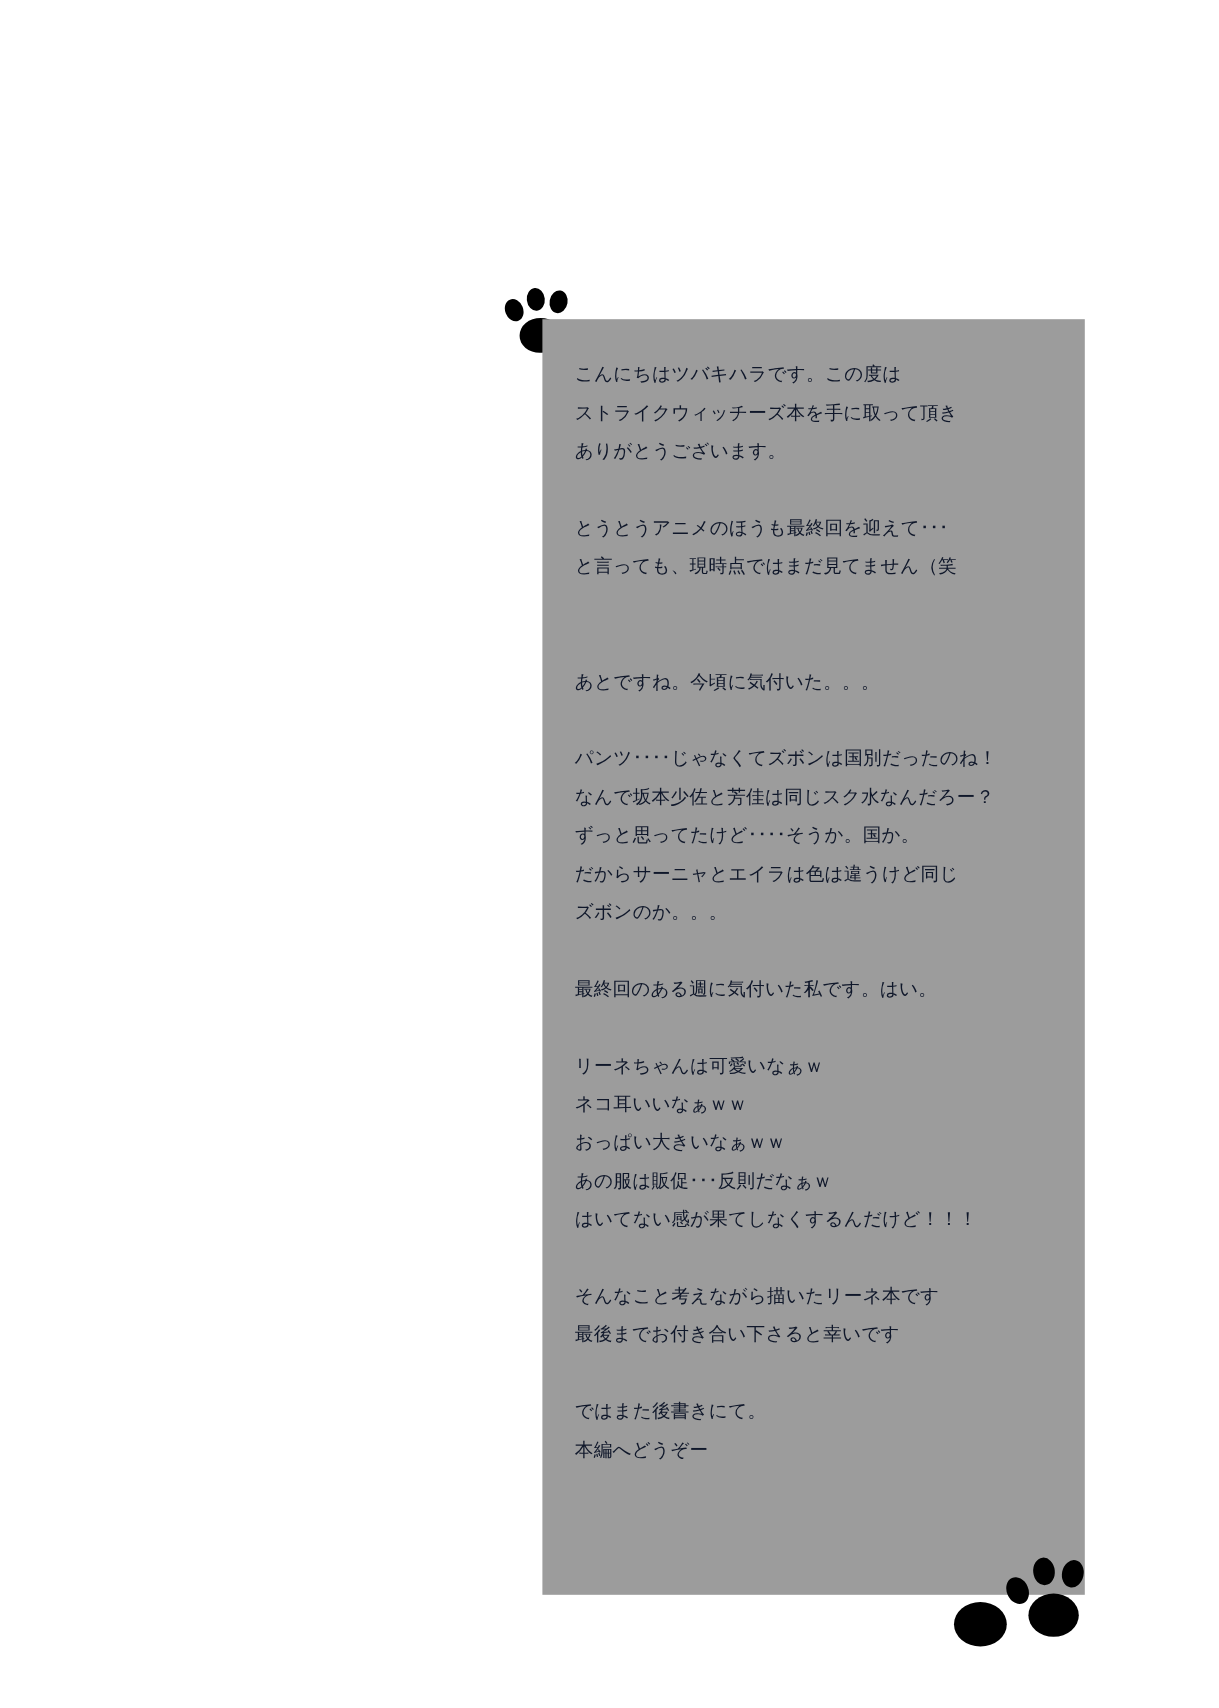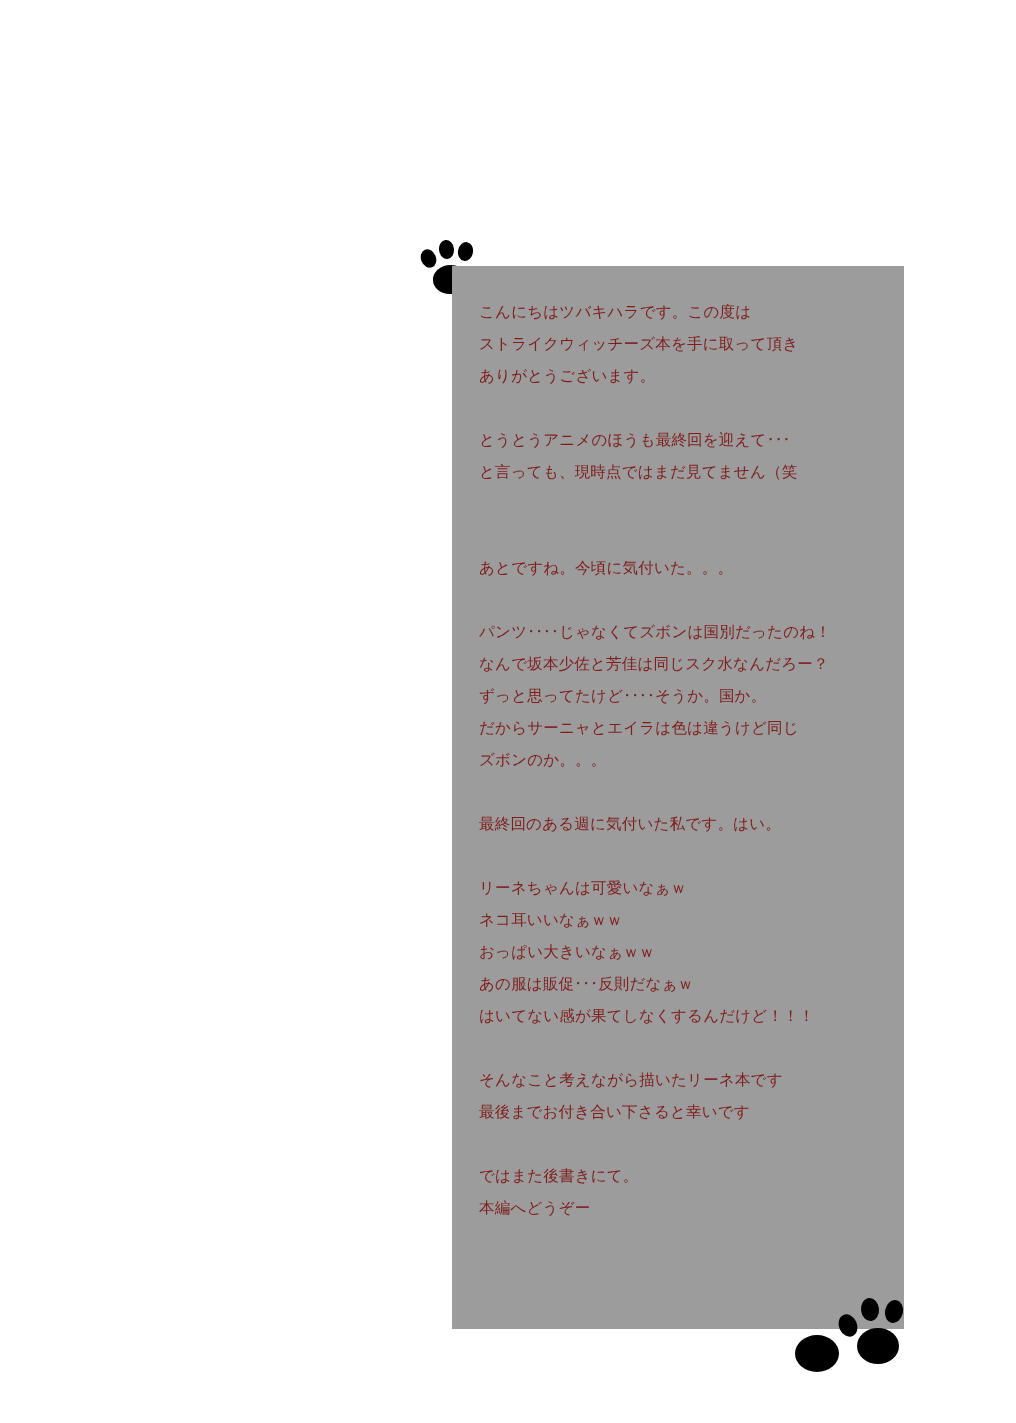--- a/index.html
+++ b/index.html
@@ -23,21 +23,21 @@
     width: 452px;
     height: 1063px;
     background: #9c9c9c;
   }
 
   #greeting-text {
     position: absolute;
     left: 27px;
     top: 30px;
     width: 400px;
-    color: #7f1d1d;
+    color: #0f172a;
     font-size: 15.5px;
     line-height: 32px;
     letter-spacing: 0.2px;
     white-space: pre-wrap;
     font-family: "DejaVu Sans", "Liberation Sans", sans-serif;
   }
 
   
   .paw {
     position: absolute;

